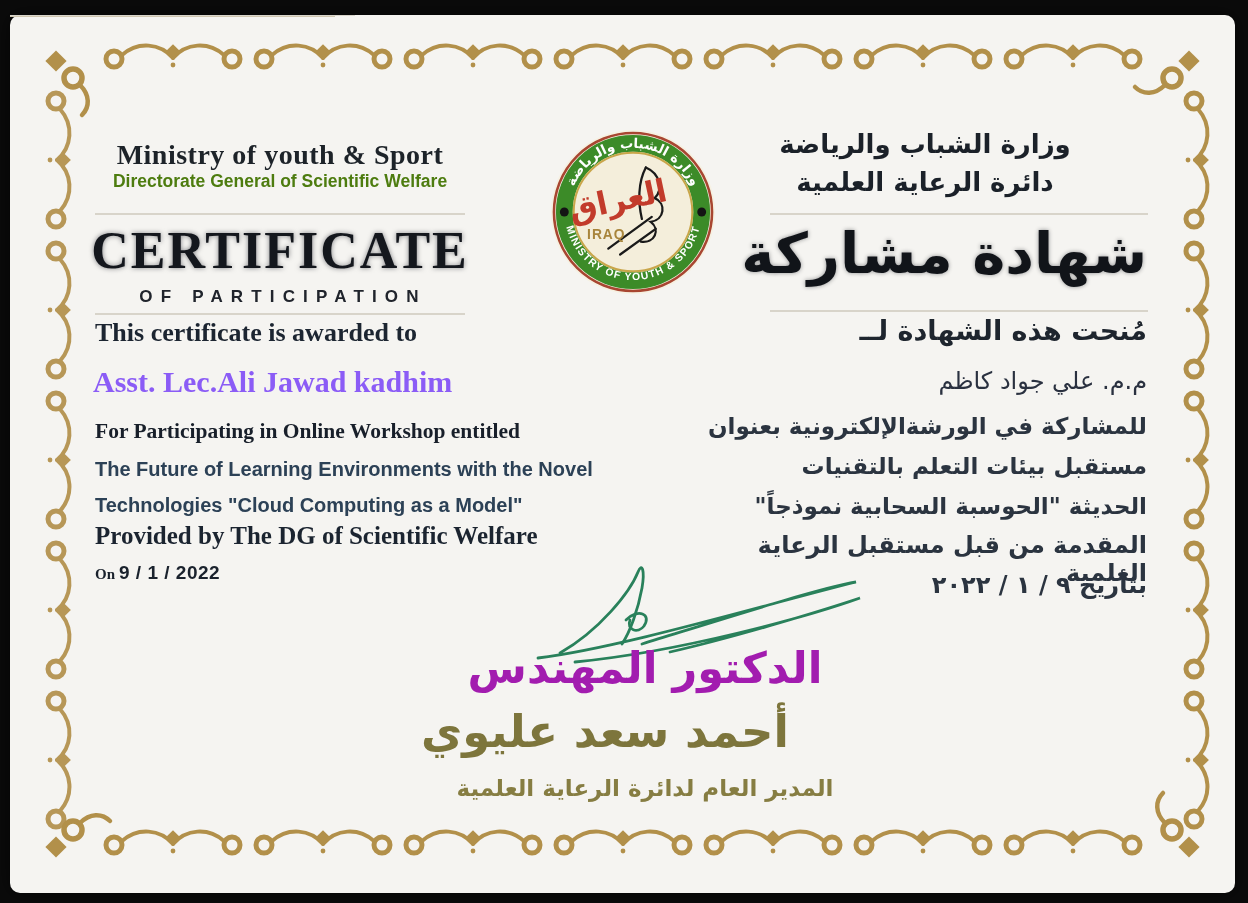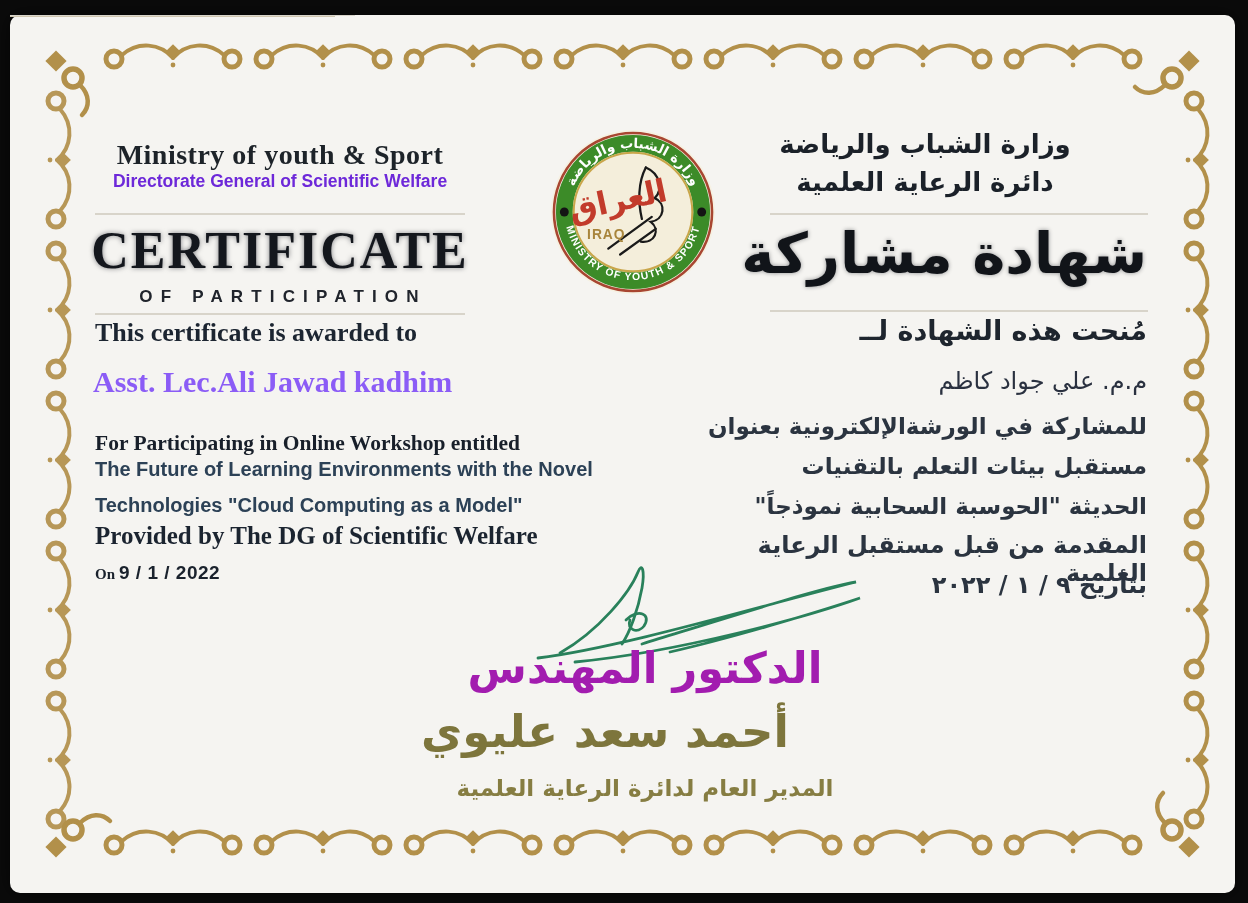--- a/index.html
+++ b/index.html
@@ -4,27 +4,27 @@
 <style>
   html,body{margin:0;padding:0;}
   body{width:1248px;height:903px;background:#0b0b0b;font-family:"Liberation Serif",serif;overflow:hidden;}
   .stage{position:relative;width:1248px;height:903px;background:#0b0b0b;}
   .cert{position:absolute;left:10px;top:15px;width:1225px;height:878px;background:#f5f4f1;border-radius:10px;box-shadow:0 0 18px rgba(0,0,0,.6);}
   .abs{position:absolute;}
   .ctr{text-align:center;}
   .rule{position:absolute;height:2px;background:#d8d4ca;}
   
   .min-en{left:75px;top:124px;width:390px;font-weight:700;font-size:28px;color:#1d2329;letter-spacing:.5px;}
-  .dir-en{left:75px;top:156px;width:390px;font-weight:700;font-size:17.5px;color:#6d28d9;font-family:"Liberation Sans",sans-serif;}
+  .dir-en{left:75px;top:156px;width:390px;font-weight:700;font-size:17.5px;color:#4d7c0f;font-family:"Liberation Sans",sans-serif;}
   .title-en{left:78px;top:206px;width:384px;font-weight:700;font-size:52px;letter-spacing:2px;color:#14171d;text-shadow:0 0 5px rgba(25,28,36,.55);}
   .sub-en{left:84px;top:272px;width:378px;font-weight:700;font-size:17px;letter-spacing:.48em;color:#20242c;font-family:"Liberation Sans",sans-serif;}
   .intro-en{left:85px;top:303px;width:420px;font-size:26px;font-weight:600;color:#1c2531;}
   .name-en{left:83px;top:350px;width:430px;font-size:30px;font-weight:700;color:#8b5cf6;}
   .name-ul{left:83px;top:391px;width:345px;height:1px;background:#d9d5cb;}
-  .reason-en{left:85px;top:416px;width:480px;font-size:21.5px;font-weight:700;color:#181f2a;}
+  .reason-en{left:85px;top:404px;width:480px;font-size:21.5px;font-weight:700;color:#181f2a;}
   .ws1-en{left:85px;top:443px;width:560px;font-size:20px;font-weight:700;color:#2c4156;font-family:"Liberation Sans",sans-serif;}
   .ws2-en{left:85px;top:479px;width:560px;font-size:20px;font-weight:700;color:#2c4156;font-family:"Liberation Sans",sans-serif;}
   .prov-en{left:85px;top:507px;width:520px;font-size:25px;font-weight:600;color:#1b2430;}
   .date-en{left:85px;top:547px;width:300px;color:#1a222d;}
   .date-en .lbl{font-size:15px;font-weight:700;}
   .date-en .val{font-size:19px;font-weight:700;font-family:"Liberation Sans",sans-serif;letter-spacing:.5px;margin-top:39px;}
   
   .ar{direction:rtl;font-family:"DejaVu Sans",sans-serif;}
   .min-ar{right:110px;top:114px;width:400px;font-weight:700;font-size:26px;color:#1b2129;}
   .dir-ar{right:110px;top:152px;width:400px;font-weight:700;font-size:26px;color:#1b2129;}

